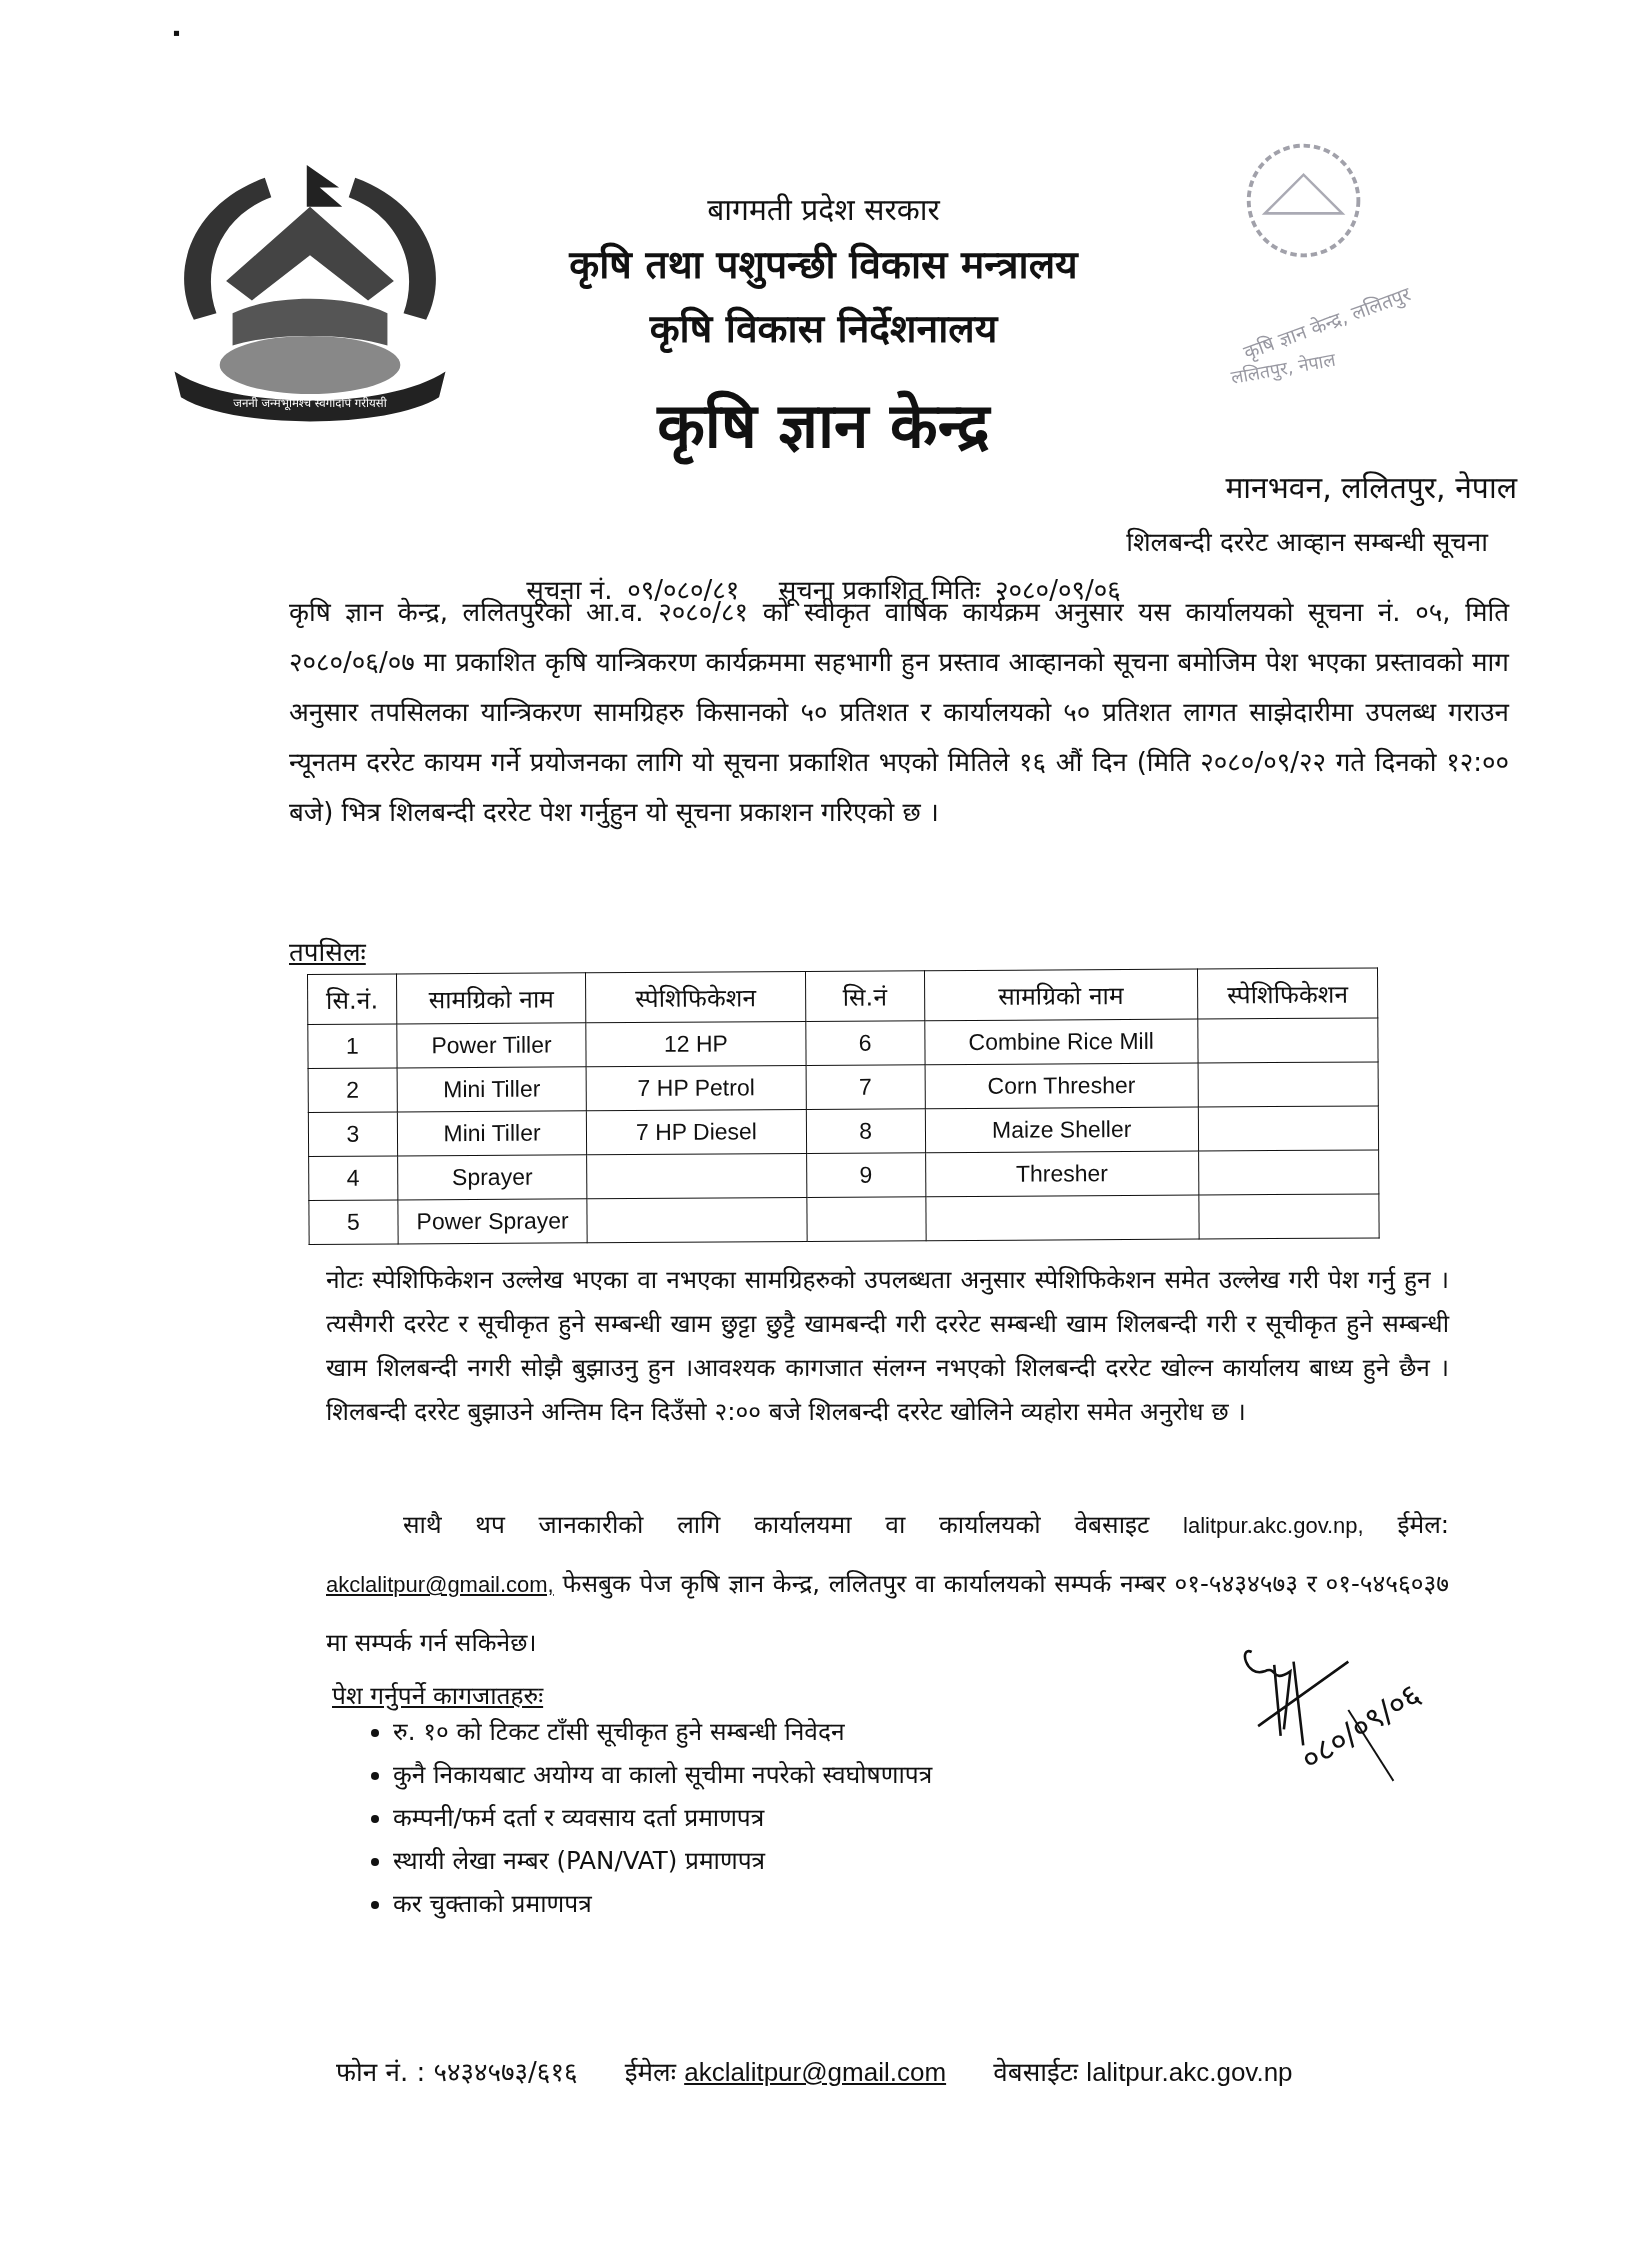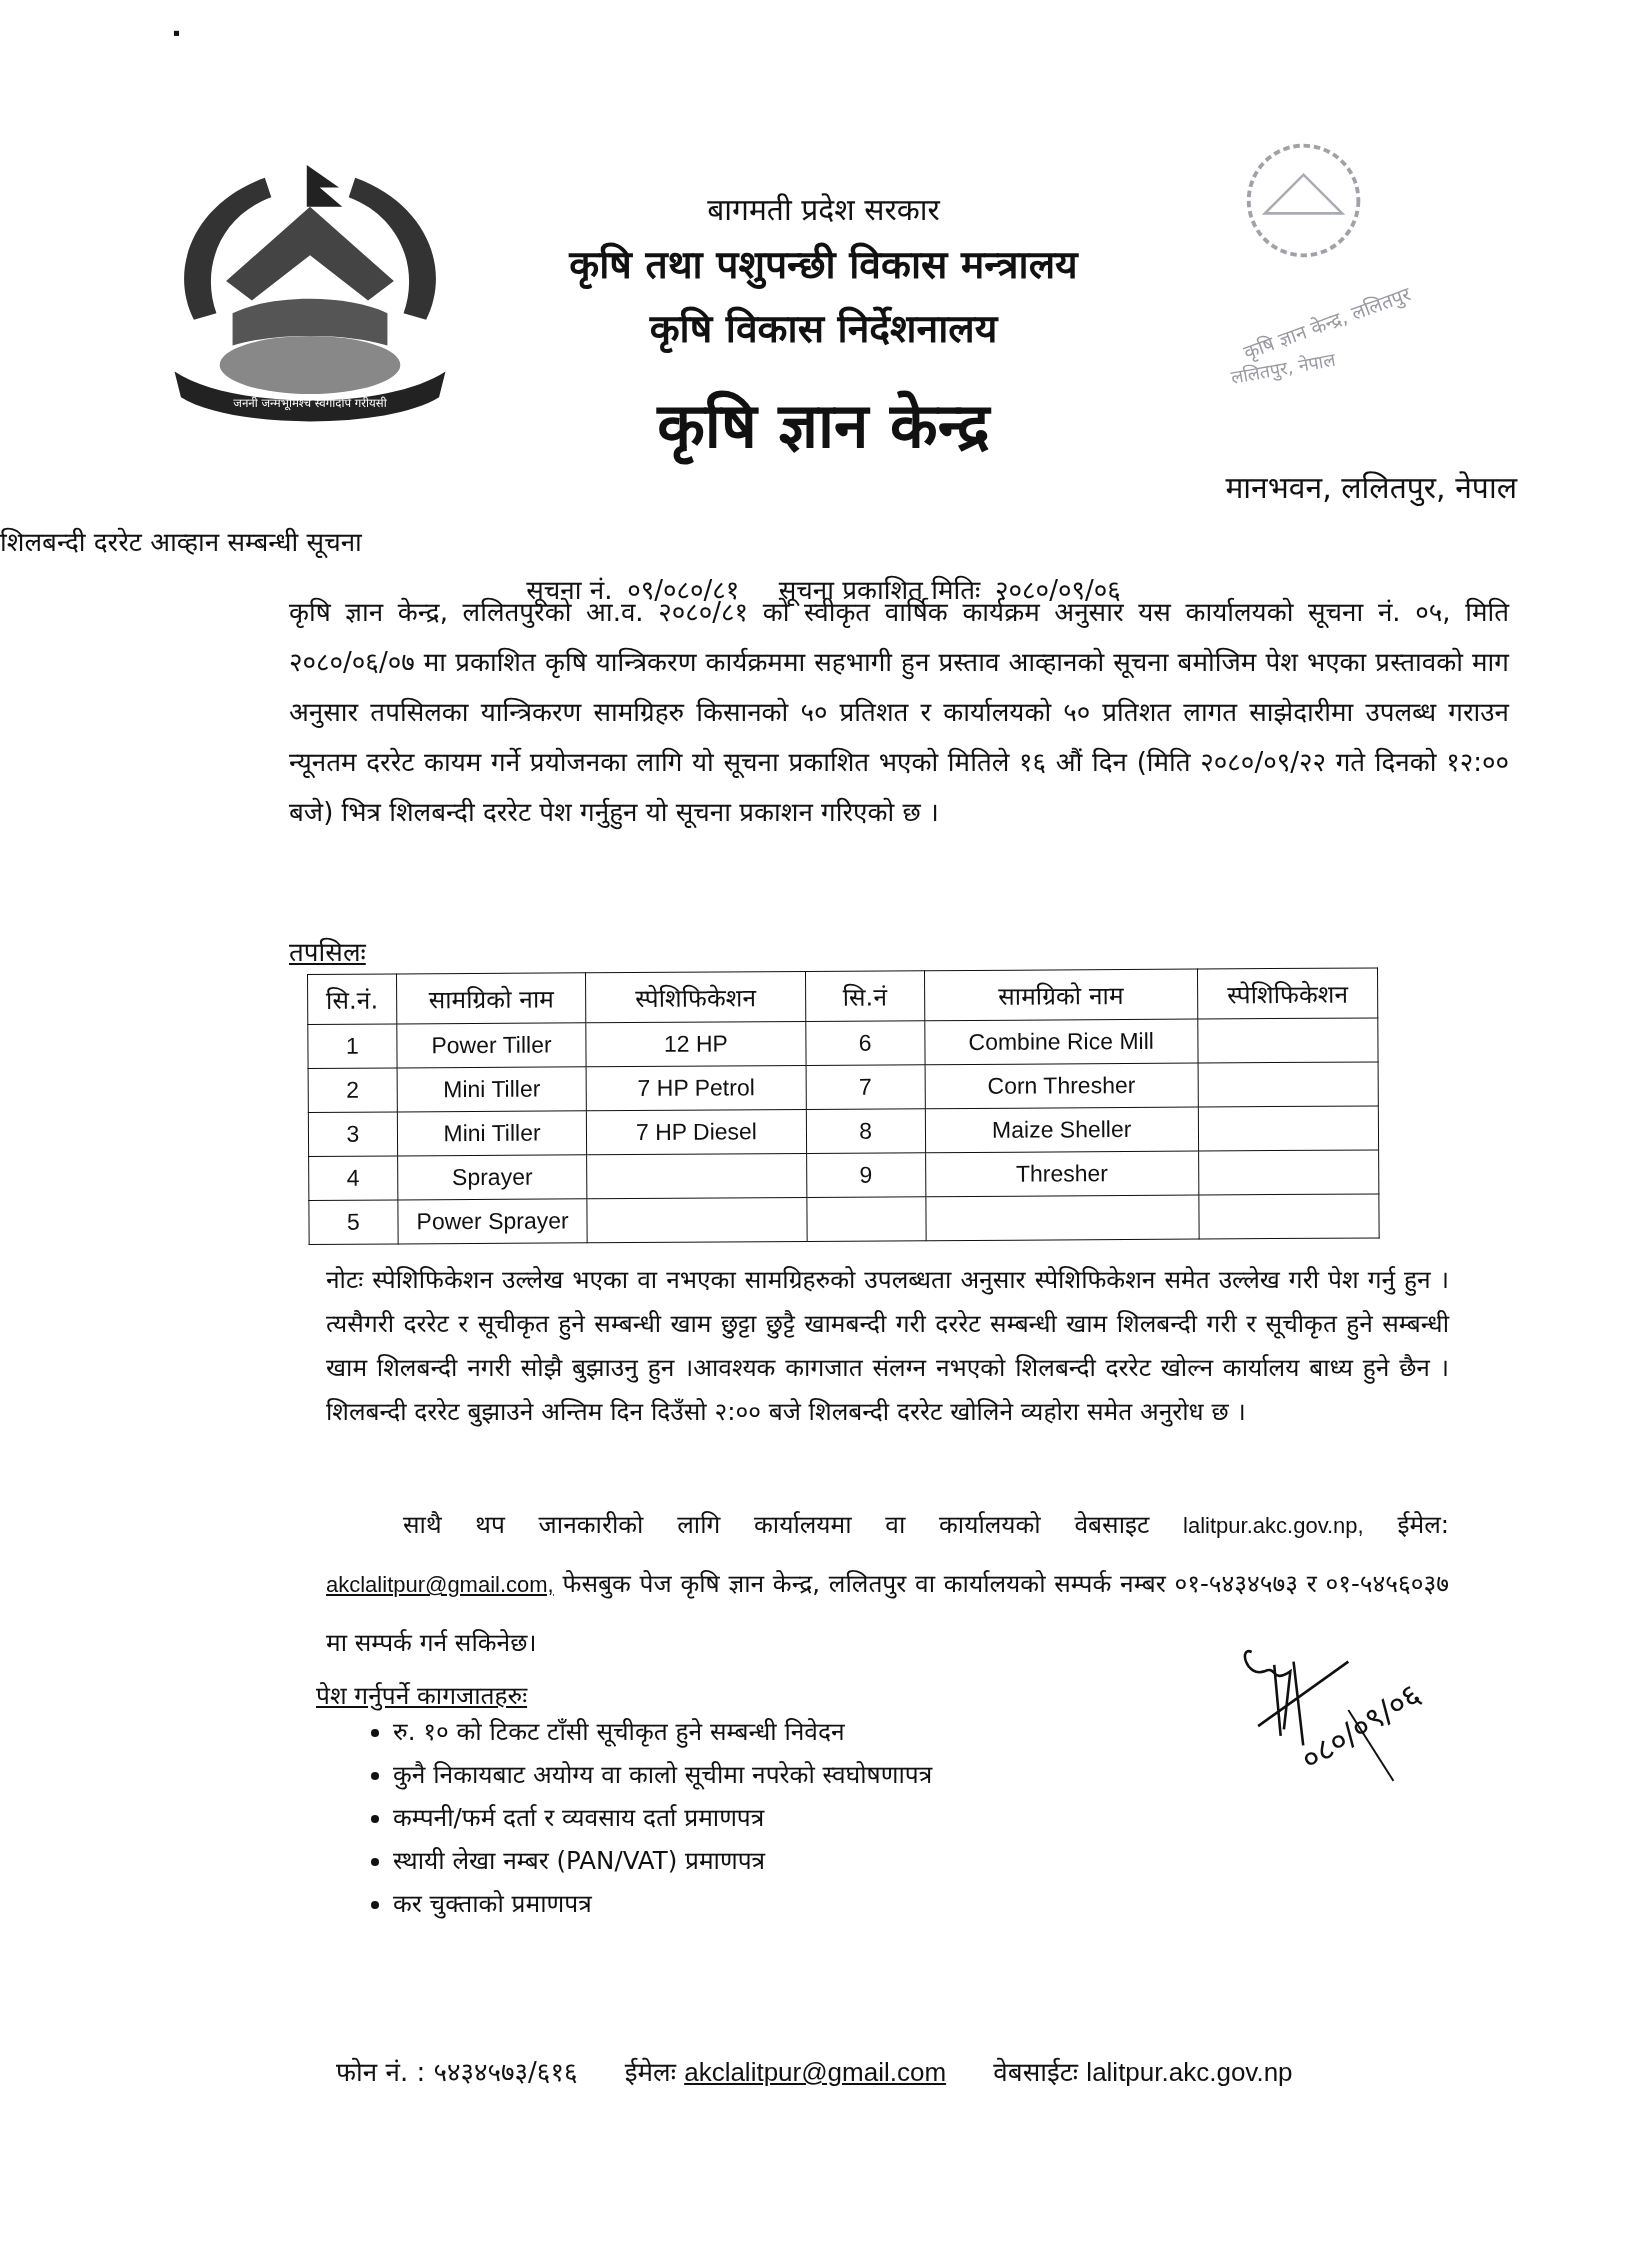--- a/index.html
+++ b/index.html
@@ -11,21 +11,21 @@
     
     .emblem { left: 155px; top: 152px; width: 310px; height: 271px; }
     .stamp { left: 1168px; top: 136px; width: 284px; height: 258px; opacity: 0.55; }
     .hdr-line { left: 0; width: 1647px; text-align: center; }
     .hdr-1 { top: 188px; font-size: 30px; }
     .hdr-2 { top: 236px; font-size: 39px; font-weight: bold; }
     .hdr-3 { top: 300px; font-size: 39px; font-weight: bold; }
     .hdr-4 { top: 381px; font-size: 62px; font-weight: bold; text-align: center; }
     .address { right: 130px; top: 466px; font-size: 30px; font-weight: normal; }
 
-    .subject { left: 0; width: 1488px; text-align: left; top: 523px; font-size: 26px; }
+    .subject { left: 0; width: 1488px; text-align: right; top: 523px; font-size: 26px; }
     .notice-meta { left: 0; width: 1647px; text-align: center; top: 571px; font-size: 26px; }
     .notice-meta span { margin: 0 15.5px; }
 
     .para {
       left: 289px; width: 1220px; font-size: 26px; line-height: 50px; text-align: justify;
     }
     .para-1 { top: 587px; }
 
     .tapsil { left: 289px; top: 933px; font-size: 26px; text-decoration: underline; }
 
@@ -39,21 +39,21 @@
       font-weight: normal;
     }
     table.items th { font-size: 24.5px; height: 49px; }
     table.items td.en { font-family: "Liberation Sans", sans-serif; }
 
     .note { left: 326px; top: 1258px; width: 1123px; font-size: 24.5px; line-height: 44px; text-align: justify; }
     .contact-para { left: 326px; top: 1496px; width: 1123px; font-size: 24.5px; line-height: 58px; text-align: justify; text-indent: 77px; }
     .contact-para .lat { font-family: "Liberation Sans", sans-serif; font-size: 22px; }
     .contact-para .link { text-decoration: underline; }
 
-    .docs-title { left: 316px; top: 1678px; font-size: 24.5px; text-decoration: underline; }
+    .docs-title { left: 332px; top: 1678px; font-size: 24.5px; text-decoration: underline; }
     ul.docs { position: absolute; left: 361px; top: 1710px; margin: 0; padding-left: 32px; font-size: 24.5px; }
     ul.docs li { height: 43px; line-height: 43px; }
 
     .signature { left: 1213px; top: 1626px; width: 232px; height: 168px; }
 
     .footer { left: 336px; top: 2053px; font-size: 26px; white-space: nowrap; }
     .footer .seg { margin-right: 39px; }
     .footer .lat { font-family: "Liberation Sans", sans-serif; font-size: 26px; }
     .footer .link { text-decoration: underline; }
     .mark { left: 173px; top: 26px; font-size: 10.3px; }

